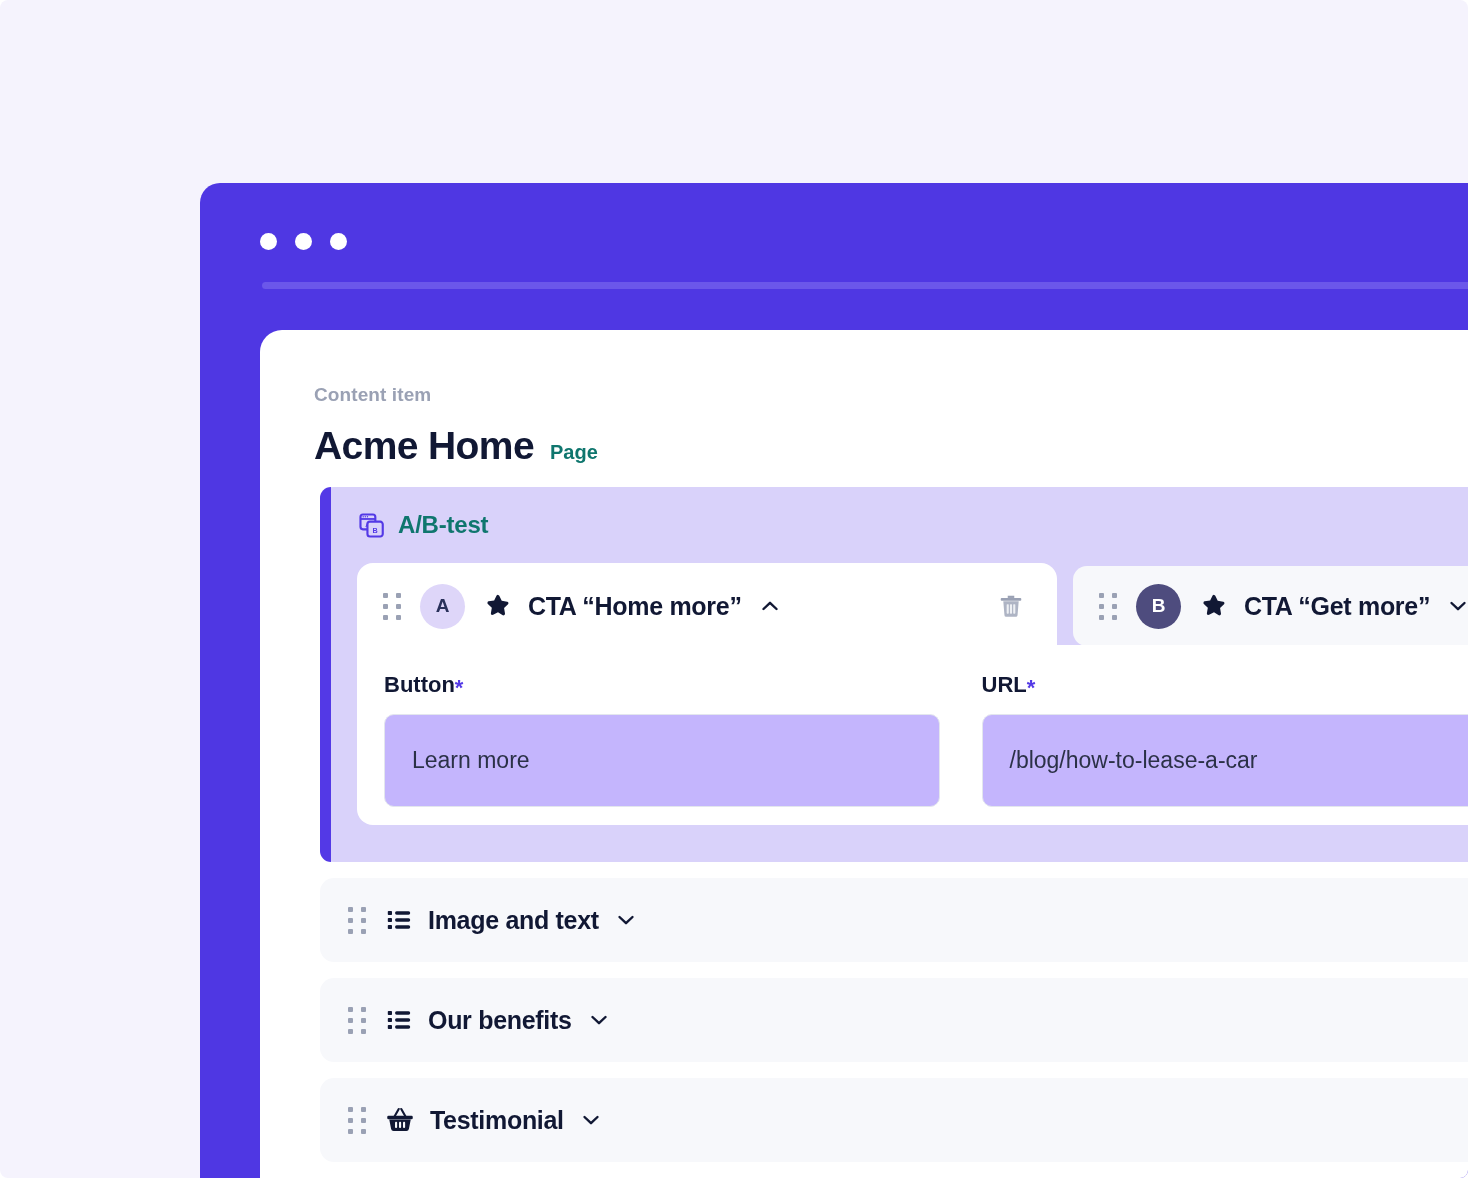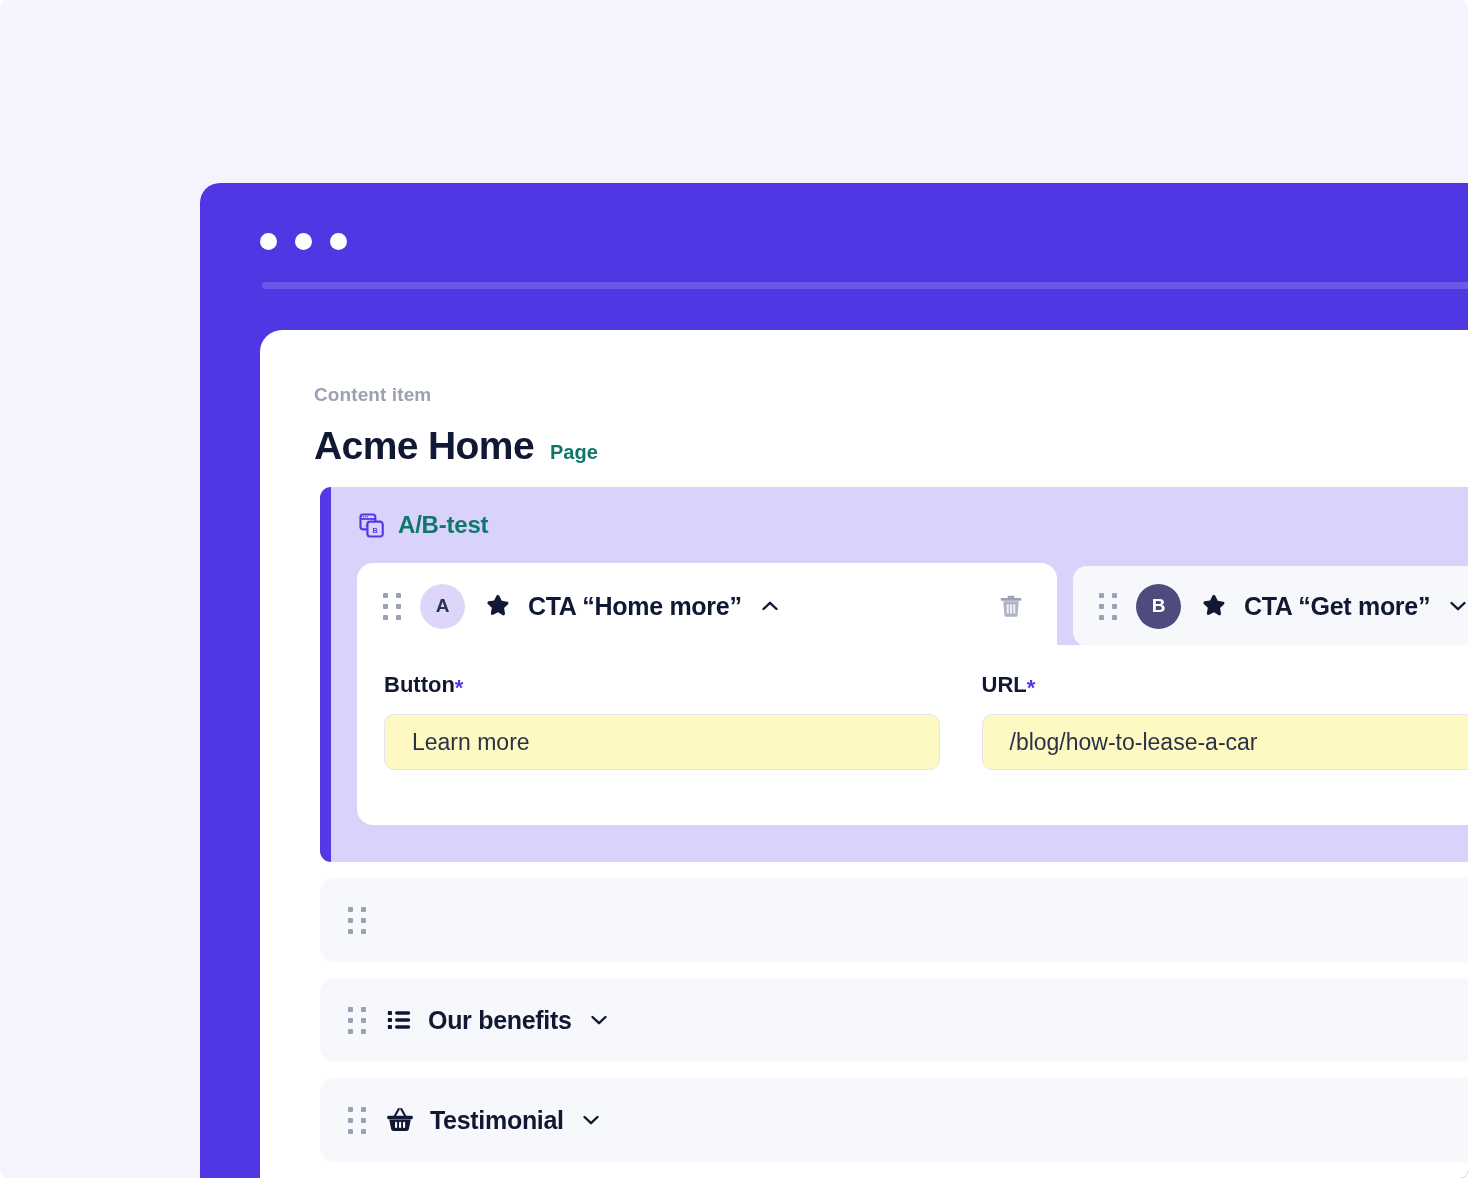--- a/index.html
+++ b/index.html
@@ -243,22 +243,22 @@
     color: #111834;
   }
   .field-required {
     font-size: 22px;
     font-weight: 700;
     color: #5339e6;
     line-height: 1;
     transform: translateY(3px);
   }
   .field-input {
-    height: 56px;
-    background: #fef9c3;
+    height: 93px;
+    background: #c4b5fd;
     border: 1px solid #e3e6ee;
     border-radius: 10px;
     display: flex;
     align-items: center;
     padding: 0 27px;
     font-size: 23px;
     color: #2b3147;
   }
 
   
@@ -424,42 +424,60 @@
 
     <div class="component-row row-1">
       <span class="drag-handle">
         <i></i>
           <i></i>
           <i></i>
           <i></i>
           <i></i>
           <i></i>
       </span>
-    </div>
-
-    <div class="component-row row-2">
-      <span class="drag-handle">
-        <i></i>
-          <i></i>
-          <i></i>
-          <i></i>
-          <i></i>
-          <i></i>
-      </span>
       <span class="component-title">
         <span class="icon">
           <svg width="28" height="28" viewBox="0 0 24 24" fill="none">
             <rect x="2.4" y="4.2" width="3.6" height="3.6" rx="0.7" fill="#111834"></rect>
             <rect x="2.4" y="10.2" width="3.6" height="3.6" rx="0.7" fill="#111834"></rect>
             <rect x="2.4" y="16.2" width="3.6" height="3.6" rx="0.7" fill="#111834"></rect>
             <rect x="8.6" y="4.6" width="13" height="2.8" rx="1.4" fill="#111834"></rect>
             <rect x="8.6" y="10.6" width="13" height="2.8" rx="1.4" fill="#111834"></rect>
             <rect x="8.6" y="16.6" width="13" height="2.8" rx="1.4" fill="#111834"></rect>
           </svg>
         </span>
+        <span class="component-name">Image and text</span>
+        <span class="icon">
+          <svg width="24" height="24" viewBox="0 0 24 24" fill="none">
+            <path d="M5.5 9L12 15.2 18.5 9" stroke="#111834" stroke-width="2.4" stroke-linecap="round" stroke-linejoin="round"></path>
+          </svg>
+        </span>
+      </span>
+    </div>
+
+    <div class="component-row row-2">
+      <span class="drag-handle">
+        <i></i>
+          <i></i>
+          <i></i>
+          <i></i>
+          <i></i>
+          <i></i>
+      </span>
+      <span class="component-title">
+        <span class="icon">
+          <svg width="28" height="28" viewBox="0 0 24 24" fill="none">
+            <rect x="2.4" y="4.2" width="3.6" height="3.6" rx="0.7" fill="#111834"></rect>
+            <rect x="2.4" y="10.2" width="3.6" height="3.6" rx="0.7" fill="#111834"></rect>
+            <rect x="2.4" y="16.2" width="3.6" height="3.6" rx="0.7" fill="#111834"></rect>
+            <rect x="8.6" y="4.6" width="13" height="2.8" rx="1.4" fill="#111834"></rect>
+            <rect x="8.6" y="10.6" width="13" height="2.8" rx="1.4" fill="#111834"></rect>
+            <rect x="8.6" y="16.6" width="13" height="2.8" rx="1.4" fill="#111834"></rect>
+          </svg>
+        </span>
         <span class="component-name">Our benefits</span>
         <span class="icon">
           <svg width="24" height="24" viewBox="0 0 24 24" fill="none">
             <path d="M5.5 9L12 15.2 18.5 9" stroke="#111834" stroke-width="2.4" stroke-linecap="round" stroke-linejoin="round"></path>
           </svg>
         </span>
       </span>
     </div>
 
     <div class="component-row row-3">

